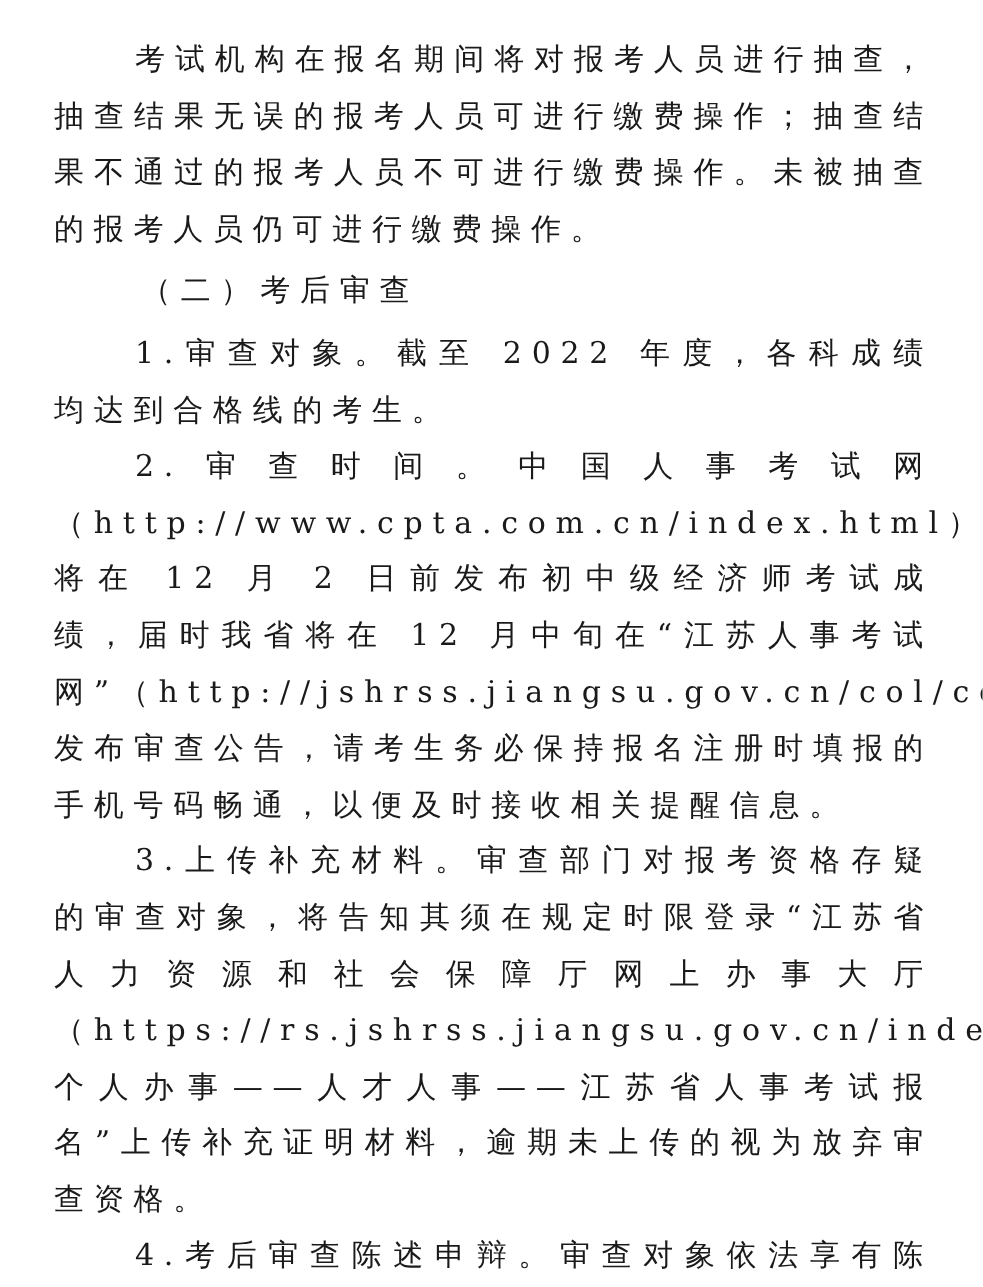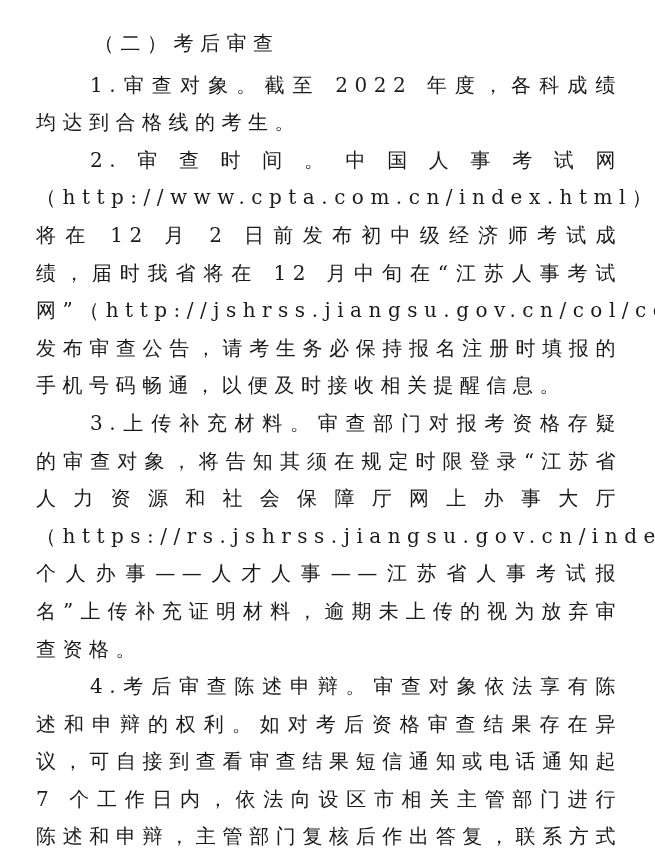--- a/index.html
+++ b/index.html
@@ -12,18 +12,19 @@
     line-height: 37.6px;
   }
   .para { margin: 0; text-align: justify; text-align-last: left; letter-spacing: 6.5px; }
   .indent { text-indent: 54px; }
   .heading { margin: 4px; text-indent: 54px; letter-spacing: 6.5px; }
 </style>
 </head>
 <body>
 
 <div class="page">
+  <p class="para indent">考试机构在报名期间将对报考人员进行抽查，抽查结果无误的报考人员可进行缴费操作；抽查结果不通过的报考人员不可进行缴费操作。未被抽查的报考人员仍可进行缴费操作。</p>
   <p class="heading">（二）考后审查</p>
   <p class="para indent">1.审查对象。截至 2022 年度，各科成绩均达到合格线的考生。</p>
   <p class="para indent">2.审查时间。中国人事考试网（http://www.cpta.com.cn/index.html）将在 12 月 2 日前发布初中级经济师考试成绩，届时我省将在 12 月中旬在“江苏人事考试网”（http://jshrss.jiangsu.gov.cn/col/col57253/index.html）发布审查公告，请考生务必保持报名注册时填报的手机号码畅通，以便及时接收相关提醒信息。</p>
   <p class="para indent">3.上传补充材料。审查部门对报考资格存疑的审查对象，将告知其须在规定时限登录“江苏省人力资源和社会保障厅网上办事大厅（https://rs.jshrss.jiangsu.gov.cn/index/）个人办事——人才人事——江苏省人事考试报名”上传补充证明材料，逾期未上传的视为放弃审查资格。</p>
   <p class="para indent">4.考后审查陈述申辩。审查对象依法享有陈述和申辩的权利。如对考后资格审查结果存在异议，可自接到查看审查结果短信通知或电话通知起 7 个工作日内，依法向设区市相关主管部门进行陈述和申辩，主管部门复核后作出答复，联系方式见《咨询服务电话》（附件 4）。</p>
 </div>
 
 </body></html>

